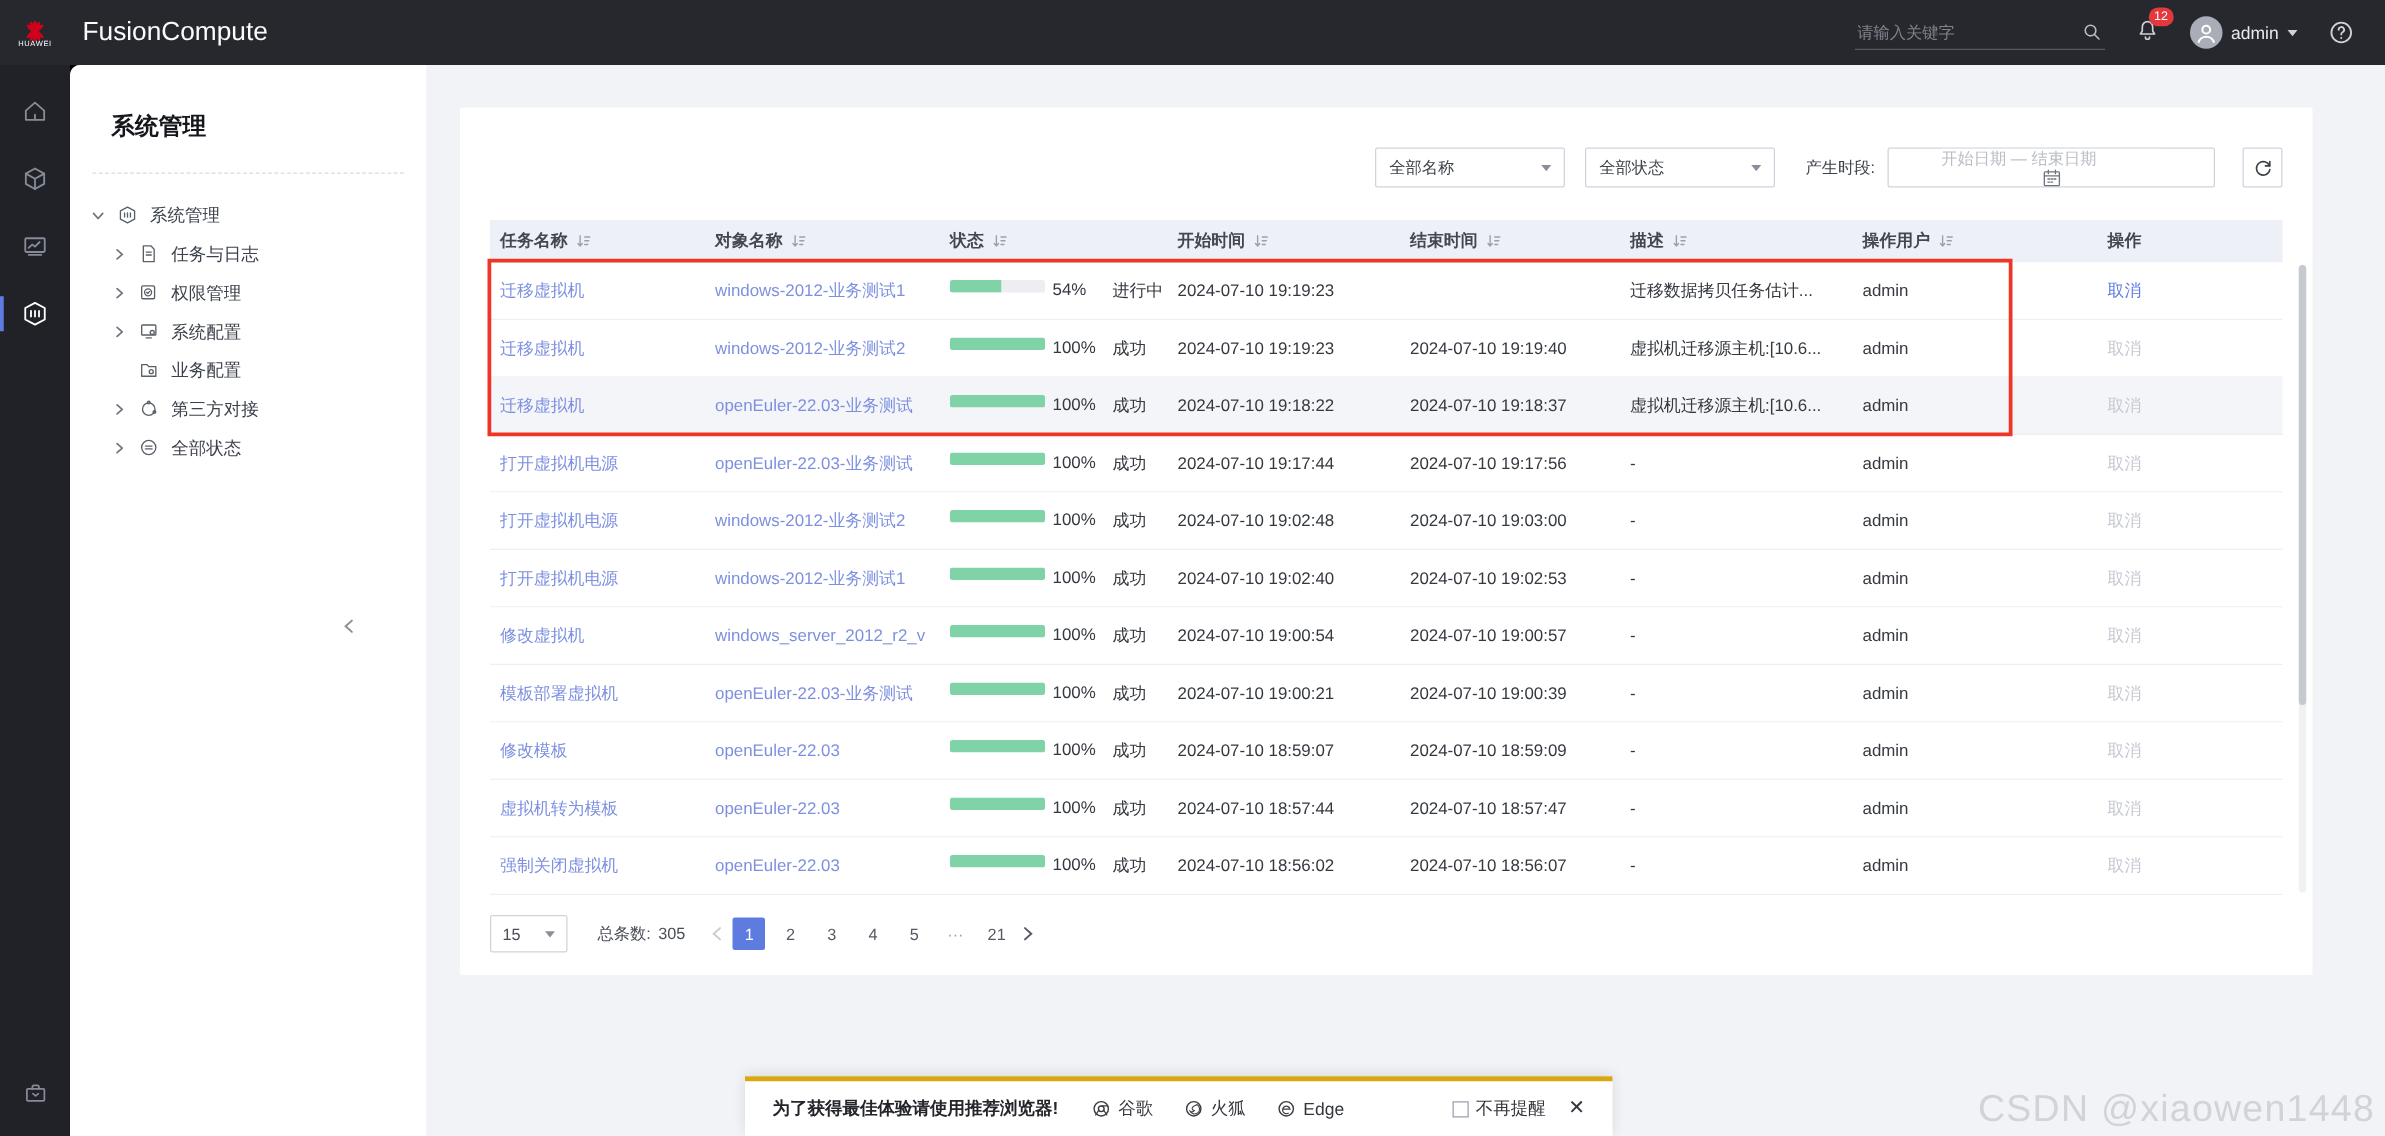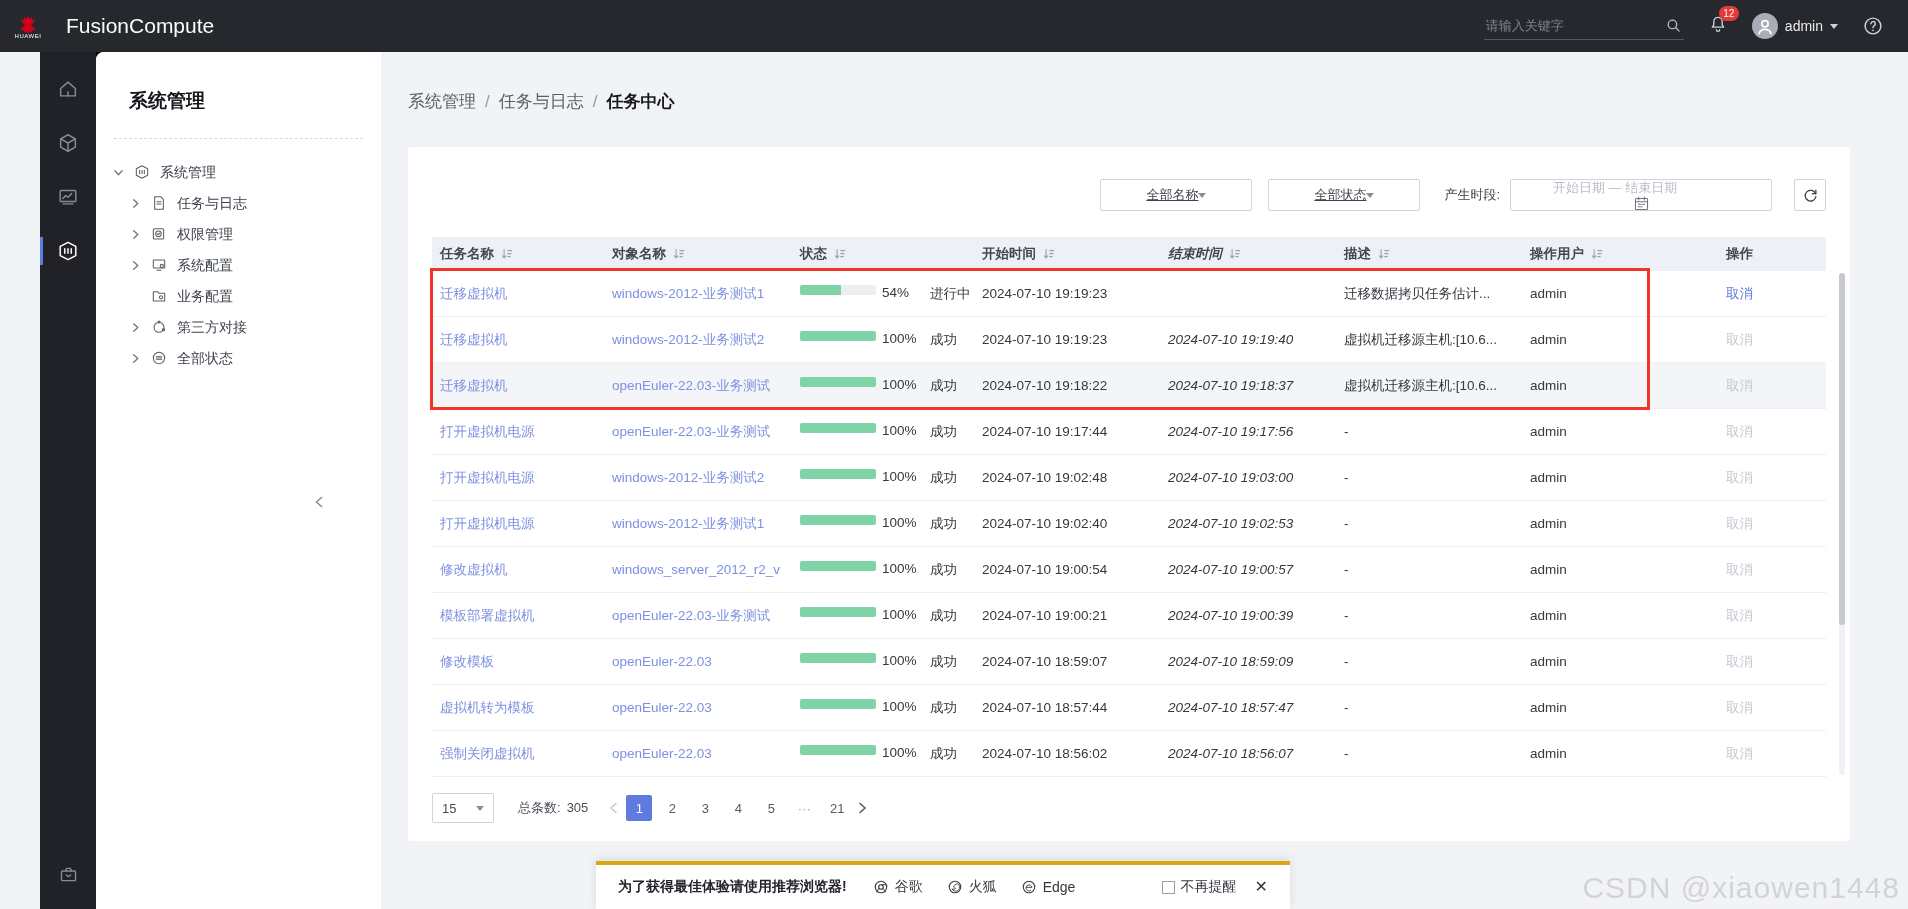--- a/index.html
+++ b/index.html
@@ -19,21 +19,21 @@
   .search .ic { position:absolute; right:2px; color:#b9bcc4; }
   .bell-wrap { position:relative; color:#ced1d8; cursor:pointer; }
   .badge { position:absolute; top:-8px; right:-11px; background:#e4393c; color:#fff; font-size:10px; line-height:15px; height:15px; min-width:20px; text-align:center; border-radius:8px; padding:0 3px; }
   .user-wrap { display:flex; align-items:center; gap:7px; cursor:pointer; }
   .avatar { width:26px; height:26px; border-radius:50%; background:#a9adb8; display:flex; align-items:center; justify-content:center; color:#f2f3f5; overflow:hidden; }
   .username { font-size:14px; color:#e9eaee; }
   .caret { width:0; height:0; border-left:4px solid transparent; border-right:4px solid transparent; border-top:5px solid #cfd2d8; }
   .help { color:#ced1d8; cursor:pointer; display:flex; }
 
   
-  .main { flex:1; display:flex; min-height:0; background:#000000;margin-left:40px; }
+  .main { flex:1; display:flex; min-height:0; background:#000000; }
   .rail { width:56px; flex:0 0 56px; background:#202227; display:flex; flex-direction:column; align-items:center; padding-top:20px; }
   .rail-item { width:100%; height:34px; margin-bottom:20px; display:flex; align-items:center; justify-content:center; color:#868b97; position:relative; cursor:pointer; }
   .rail-item.active { color:#fff; }
   .rail-item.active::before { content:''; position:absolute; left:0; top:3px; width:3px; height:28px; background:var(--accent,#5e7ce0); }
   .rail-bottom { margin-top:auto; margin-bottom:18px; }
   .workarea { flex:1; display:flex; min-width:0; border-top-left-radius:8px; overflow:hidden; background:#f2f3f6; }
 
   
   .sidebar { width:285px; flex:0 0 285px; background:#fff; position:relative; padding-top:30px; }
   .sidebar-title { font-size:19px; font-weight:bold; color:#15171c; padding:6px 0 24px 33px; }
@@ -50,42 +50,42 @@
 
   
   .content { flex:1; min-width:0; display:flex; flex-direction:column; }
   .breadcrumb { padding:38px 0 0 27px; font-size:17px; }
   .crumb { color:#5b5e66; cursor:pointer; }
   .crumb-sep { color:#9a9da5; margin:0 9px; }
   .crumb.current { color:#17181c; font-weight:bold; cursor:default; }
   .card { background:#fff; margin:34px 58px 0 27px; padding:32px 24px 18px 24px; border-radius:2px; position:relative; }
 
   .filter-row { display:flex; justify-content:flex-end; align-items:center; margin-bottom:26px; font-size:13px; color:#3f434c; }
-  .select-box { width:152px; height:32px; border:1px solid #cfd3dc; border-radius:2px; display:flex; align-items:center; justify-content:center; padding:0 10px; background:#fff; cursor:pointer; margin-left:16px;text-decoration:underline; }
+  .select-box { width:152px; height:32px; border:1px solid #cfd3dc; border-radius:2px; display:flex; align-items:center; justify-content:space-between; padding:0 10px; background:#fff; cursor:pointer; margin-left:16px; }
   .sel-caret { width:0; height:0; border-left:4px solid transparent; border-right:4px solid transparent; border-top:5px solid #8a8f99; }
   .time-label { margin-left:24px; margin-right:10px; }
   .date-box { width:262px; height:32px; border:1px solid #cfd3dc; border-radius:2px; display:flex; align-items:center; padding:0 9px;flex-direction:column; }
   .date-box input { flex:1; border:none; outline:none; font-size:13px; color:#3f434c; font-family:inherit; }
   .date-box input::placeholder { color:#b9bdc6; }
   .date-box .ic { color:#6f747e; }
   .refresh-btn { width:32px; height:32px; border:1px solid #cfd3dc; border-radius:2px; background:#fff; display:flex; align-items:center; justify-content:center; color:#3a3e46; margin-left:22px; cursor:pointer; }
 
   
   .thead { display:flex; align-items:center; background:#eef0f7; height:34px; font-size:13.5px; font-weight:600; color:#43474f; }
   .th { display:flex; align-items:center; gap:7px; padding-left:8px; white-space:nowrap; }
   .sort-icon { width:12px; height:12px; color:#9aa0ab; display:inline-flex; cursor:pointer; }
   .tbody { position:relative; }
   .tr { display:flex; align-items:center; height:46px; border-bottom:1px solid #edeff3; font-size:13.5px; color:#34383f; background:#fff; }
   .tr.shaded { background:#f4f5f9; }
   .td { padding-left:8px; white-space:nowrap; overflow:hidden; text-overflow:ellipsis; }
   .c-task { width:172px; flex:0 0 172px; }
   .c-obj { width:188px; flex:0 0 188px; }
   .c-status { width:182px; flex:0 0 182px; display:flex; }
   .c-start { width:186px; flex:0 0 186px; }
-  .c-end { width:176px; flex:0 0 176px;font-style:italic; }
+  .c-end { width:176px; flex:0 0 176px; }
   .c-desc { width:186px; flex:0 0 186px; }
   .c-user { width:126px; flex:0 0 126px; }
   .c-act { flex:1; padding-left:78px; }
   a.link { color:var(--link,#7d90e0); text-decoration:none; cursor:pointer; }
   .pbar { width:76px; flex:0 0 76px; height:10px; background:#eceef2; border-radius:2px; overflow:hidden; display:inline-block; }
   .pfill { display:block; height:100%; background:var(--progress,#7fd3a6); }
   .pct { margin-left:6px; width:46px; flex:0 0 46px; }
   .stxt { margin-left:2px; }
   a.cancel { color:var(--accent,#5e7ce0); text-decoration:none; cursor:pointer; }
   a.cancel.disabled { color:#c6c9d2; cursor:default; }
@@ -338,21 +338,20 @@
             </div>
           </div>
         <div class="collapse-handle">
           <svg width="10" height="12" viewBox="0 0 10 12" fill="none" stroke="currentColor" stroke-width="1.6" stroke-linecap="round">
               <path d="M7.5 1.5 L2.5 6 L7.5 10.5"></path>
             </svg>
         </div>
       </div>
 
       <div class="content">
-        <div class="breadcrumb"><span class="crumb">系统管理</span><span class="crumb-sep">/</span><span class="crumb">任务与日志</span><span class="crumb-sep">/</span><span class="crumb current">任务中心</span></div>
 
         <div class="card">
           <div class="filter-row">
             <div class="select-box">
               <span>全部名称</span>
               <span class="sel-caret"></span>
             </div>
             <div class="select-box">
               <span>全部状态</span>
               <span class="sel-caret"></span>

